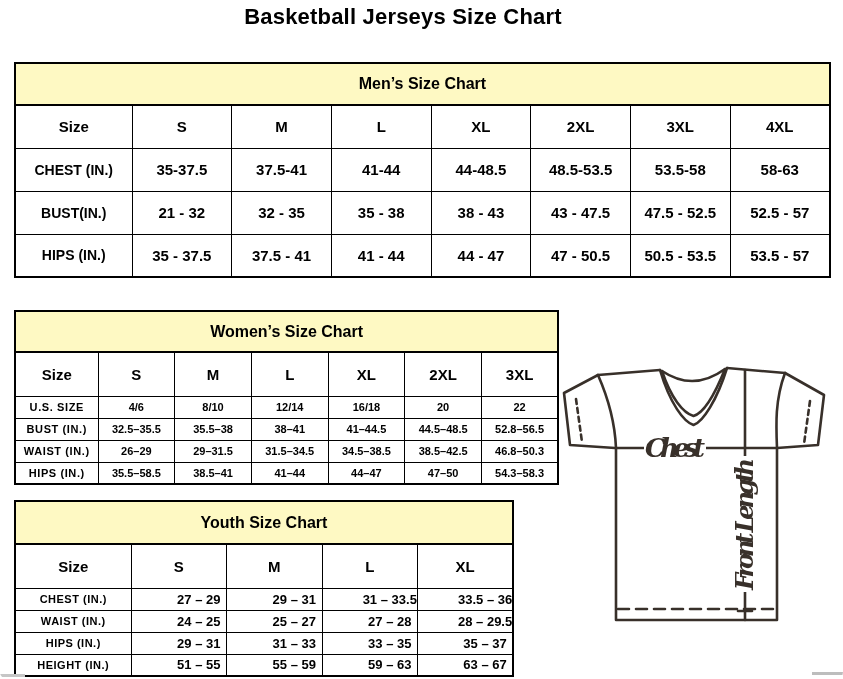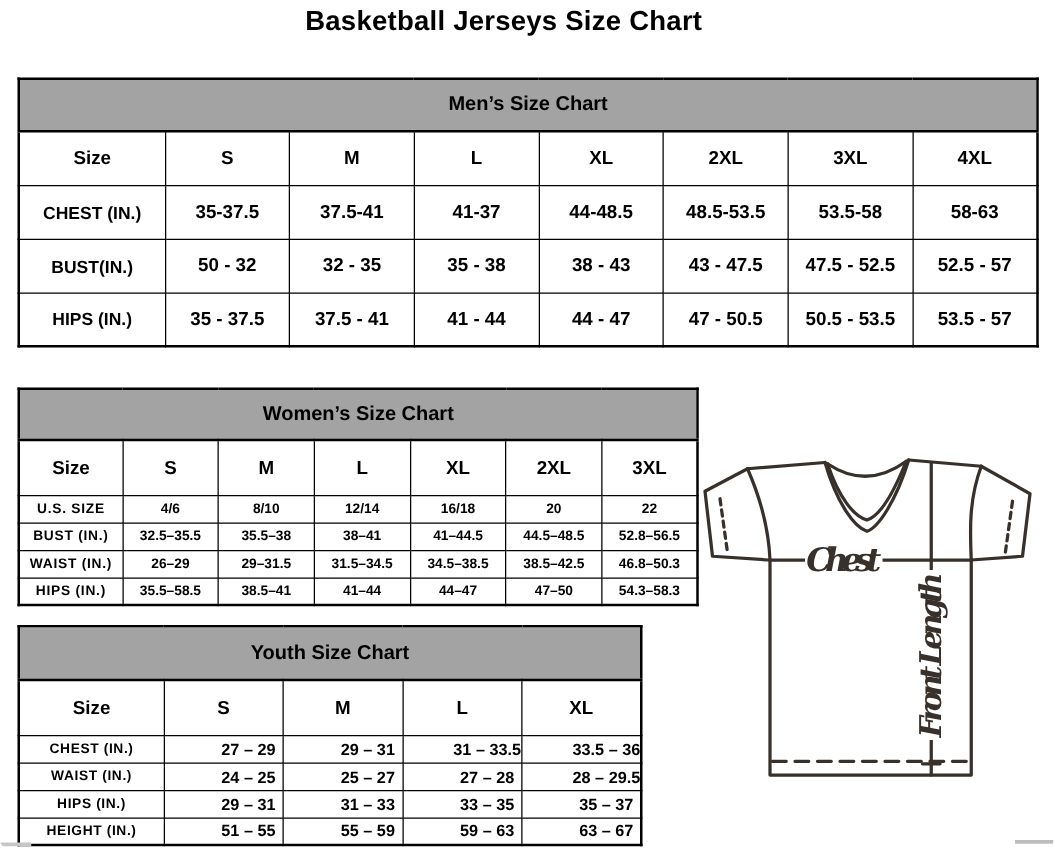--- a/index.html
+++ b/index.html
@@ -10,21 +10,21 @@
   .page-title {
     position:absolute; top:4px; left:0; width:806px; margin:0;
     text-align:center; font-size:22px; font-weight:bold; letter-spacing:0.2px;
   }
   table { border-collapse:collapse; table-layout:fixed; position:absolute; }
   th, td {
     border:1.5px solid #000; text-align:center; vertical-align:middle;
     font-weight:bold; padding:0; overflow:hidden; white-space:nowrap;
   }
   table { border:2px solid #000; }
-  .band { background:#a3a3a3; font-size:16px; border-bottom:2px solid #000; }
+  .band { background:#fef9c3; font-size:16px; border-bottom:2px solid #000; }
 
   
   #mens-table { left:14px; top:62px; width:815px; }
   #mens-table .band-row { height:42px; }
   #mens-table .head-row { height:43px; }
   #mens-table tbody tr { height:43px; }
   #mens-table .col-h, #mens-table .cell { font-size:15px; }
   #mens-table .row-label { font-size:14px; }
 
   
@@ -82,29 +82,29 @@
           <th class="col-h">2XL</th>
           <th class="col-h">3XL</th>
           <th class="col-h">4XL</th>
         </tr>
       </thead>
     <tbody>
         <tr class="data-row">
           <th class="row-label">CHEST (IN.)</th>
           <td class="cell">35-37.5</td>
           <td class="cell">37.5-41</td>
-          <td class="cell">41-37</td>
+          <td class="cell">41-44</td>
           <td class="cell">44-48.5</td>
           <td class="cell">48.5-53.5</td>
           <td class="cell">53.5-58</td>
           <td class="cell">58-63</td>
         </tr>
         <tr class="data-row">
           <th class="row-label">BUST(IN.)</th>
-          <td class="cell">50 - 32</td>
+          <td class="cell">21 - 32</td>
           <td class="cell">32 - 35</td>
           <td class="cell">35 - 38</td>
           <td class="cell">38 - 43</td>
           <td class="cell">43 - 47.5</td>
           <td class="cell">47.5 - 52.5</td>
           <td class="cell">52.5 - 57</td>
         </tr>
         <tr class="data-row">
           <th class="row-label">HIPS (IN.)</th>
           <td class="cell">35 - 37.5</td>

